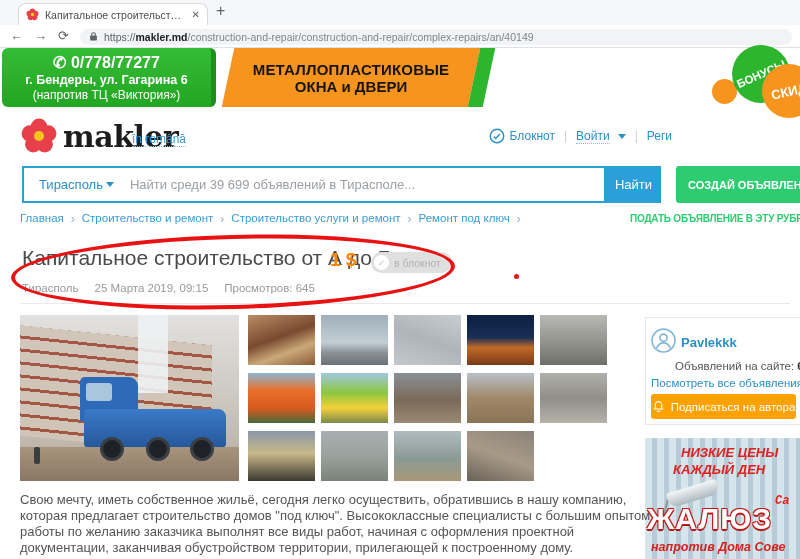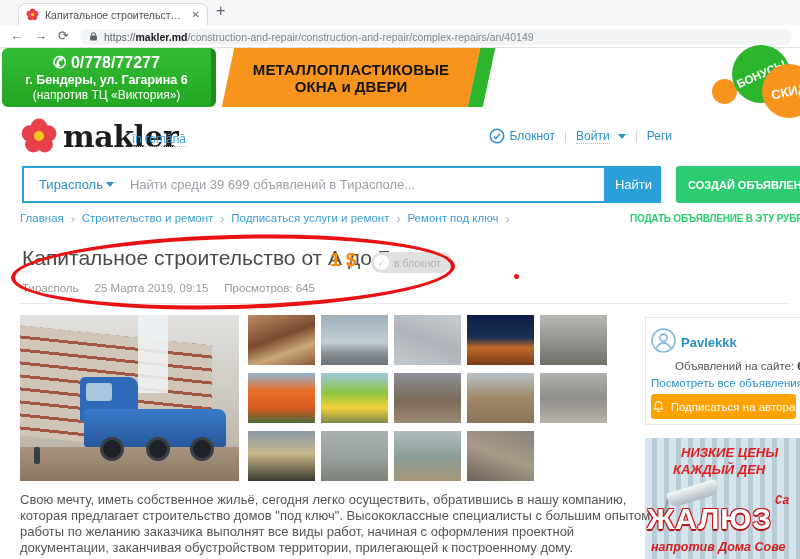--- a/index.html
+++ b/index.html
@@ -252,21 +252,21 @@
     <span class="search-ph">Найти среди 39 699 объявлений в Тирасполе...</span>
   </div>
   <div class="find-btn">Найти</div>
   <div class="create-btn">СОЗДАЙ ОБЪЯВЛЕН</div>
 
   <div class="breadcrumbs">
       <span class="bc-link">Главная</span>
       <span class="bc-sep">›</span>
       <span class="bc-link">Строительство и ремонт</span>
       <span class="bc-sep">›</span>
-      <span class="bc-link">Подписаться услуги и ремонт</span>
+      <span class="bc-link">Строительство услуги и ремонт</span>
       <span class="bc-sep">›</span>
       <span class="bc-link">Ремонт под ключ</span>
       <span class="bc-sep">›</span>
     </div>
   <div class="post-link">ПОДАТЬ ОБЪЯВЛЕНИЕ В ЭТУ РУБРИ</div>
 
   <div class="listing-title">Капитальное строительство от А до Б</div>
   <div class="price">1 $</div>
   <div class="bookmark-pill">
     <span class="pill-check">✓</span>

